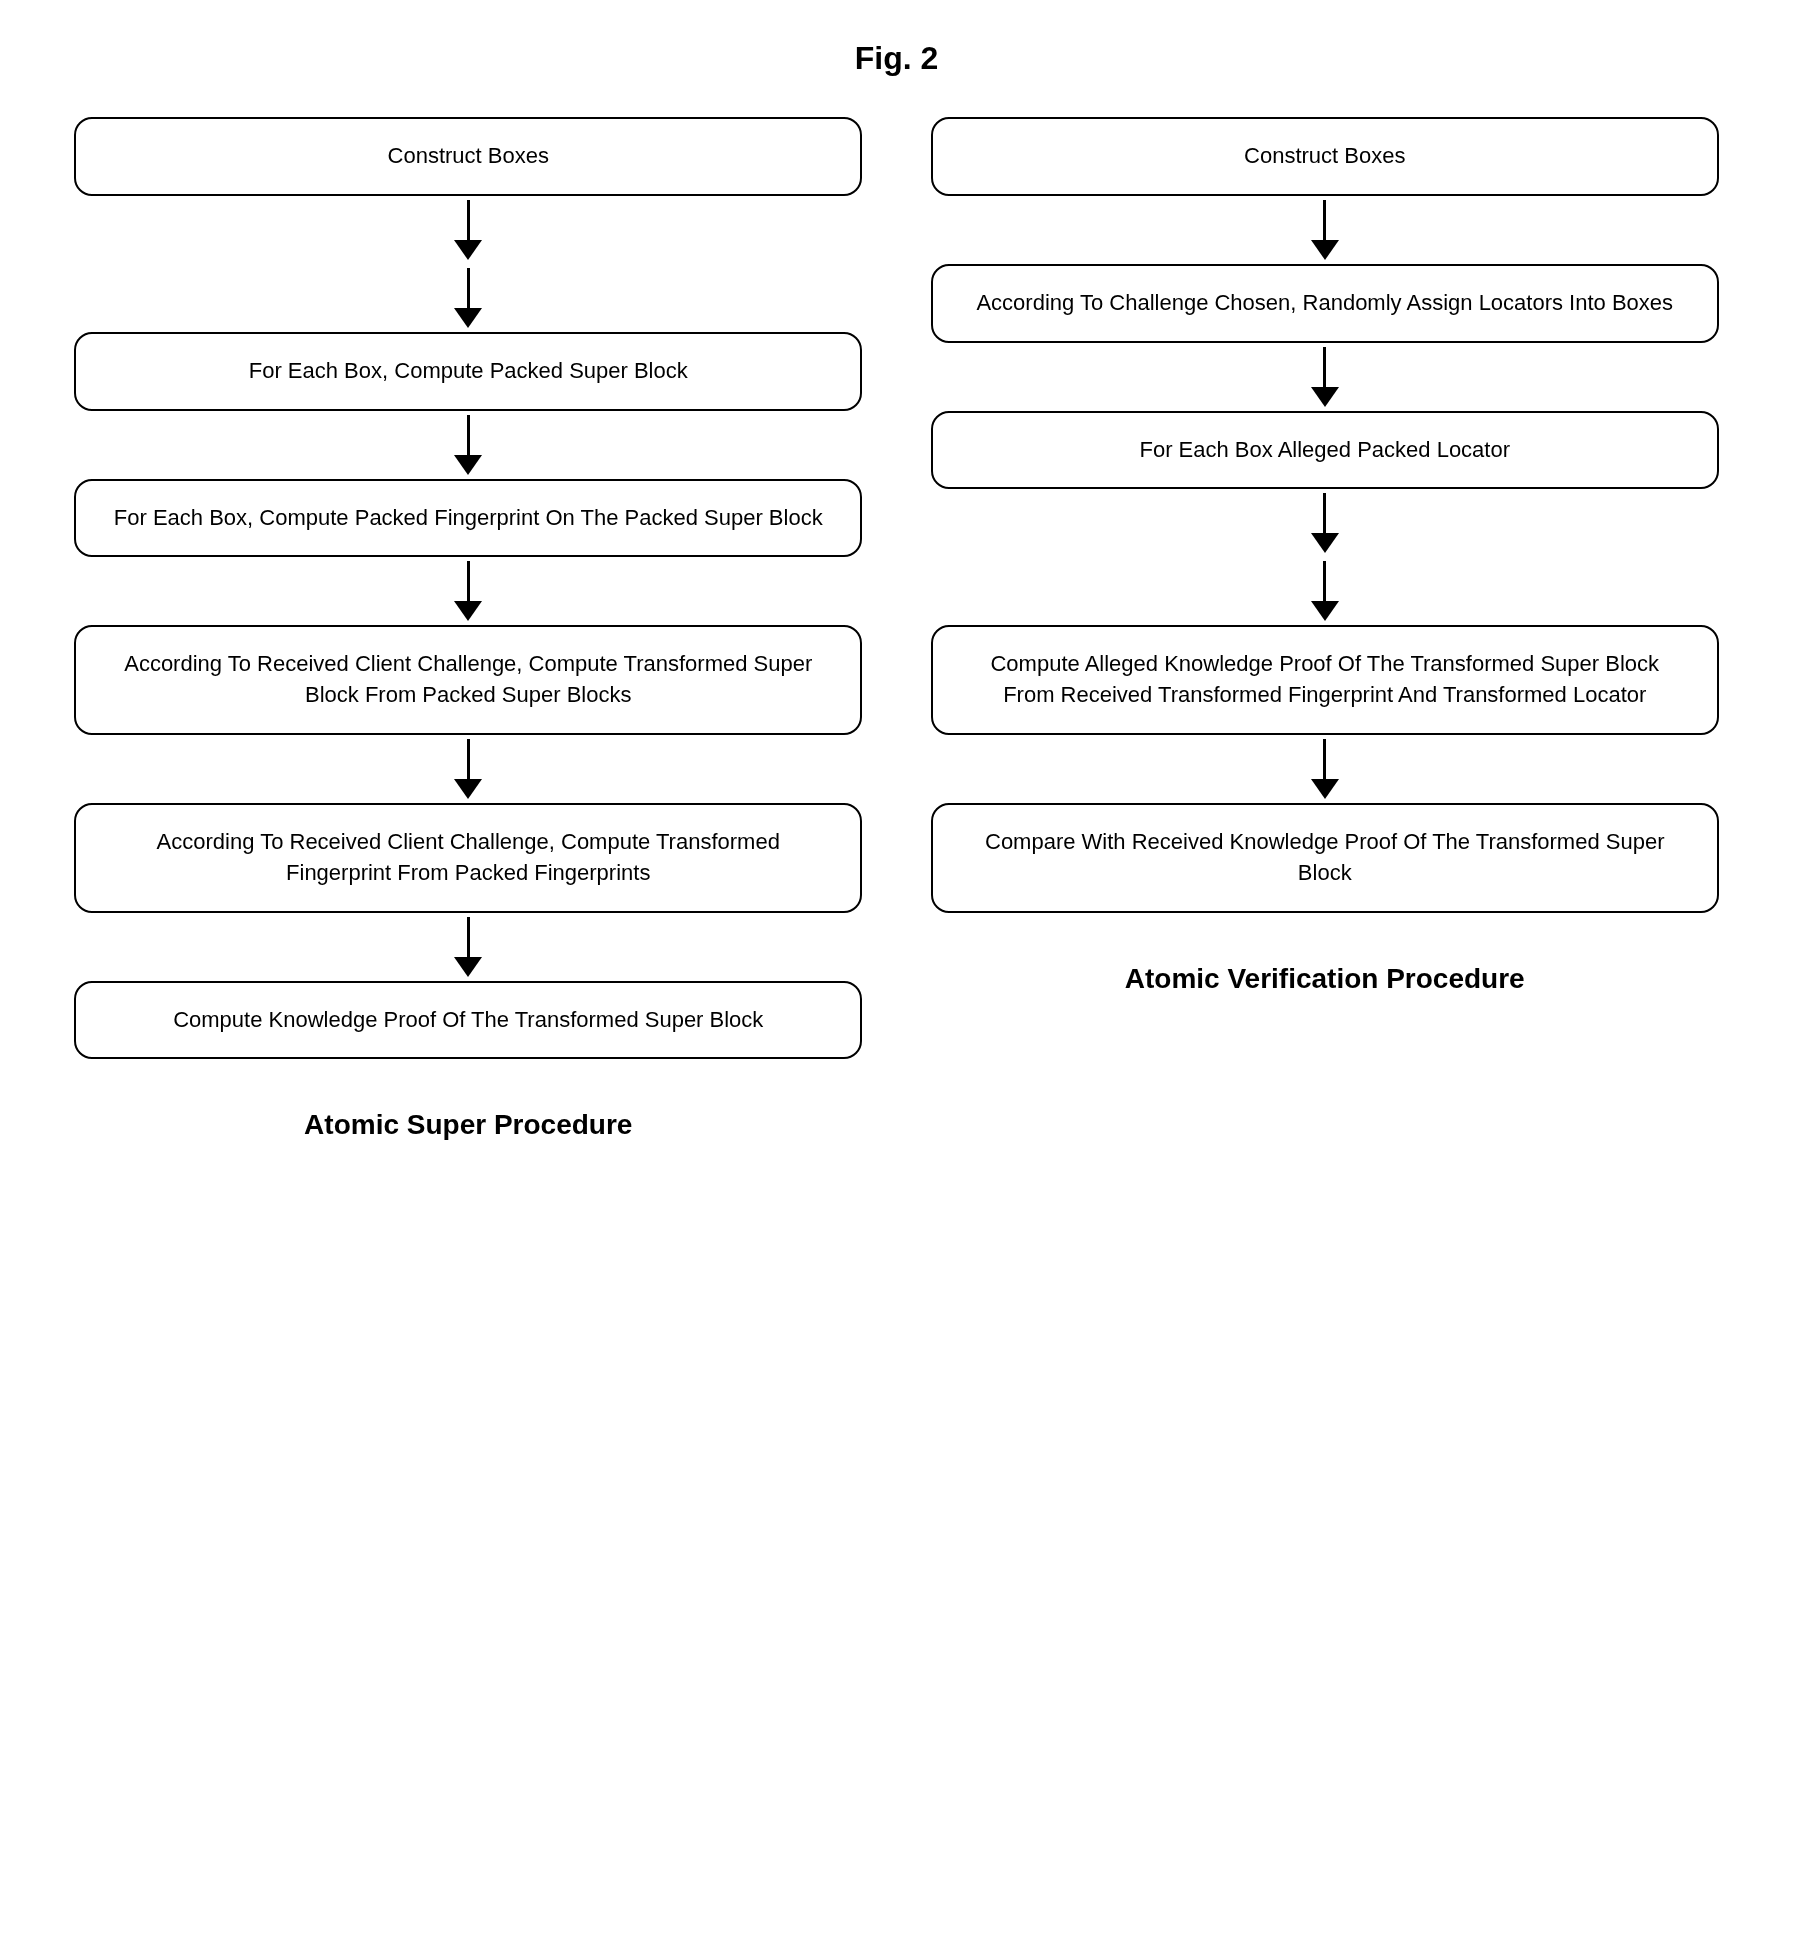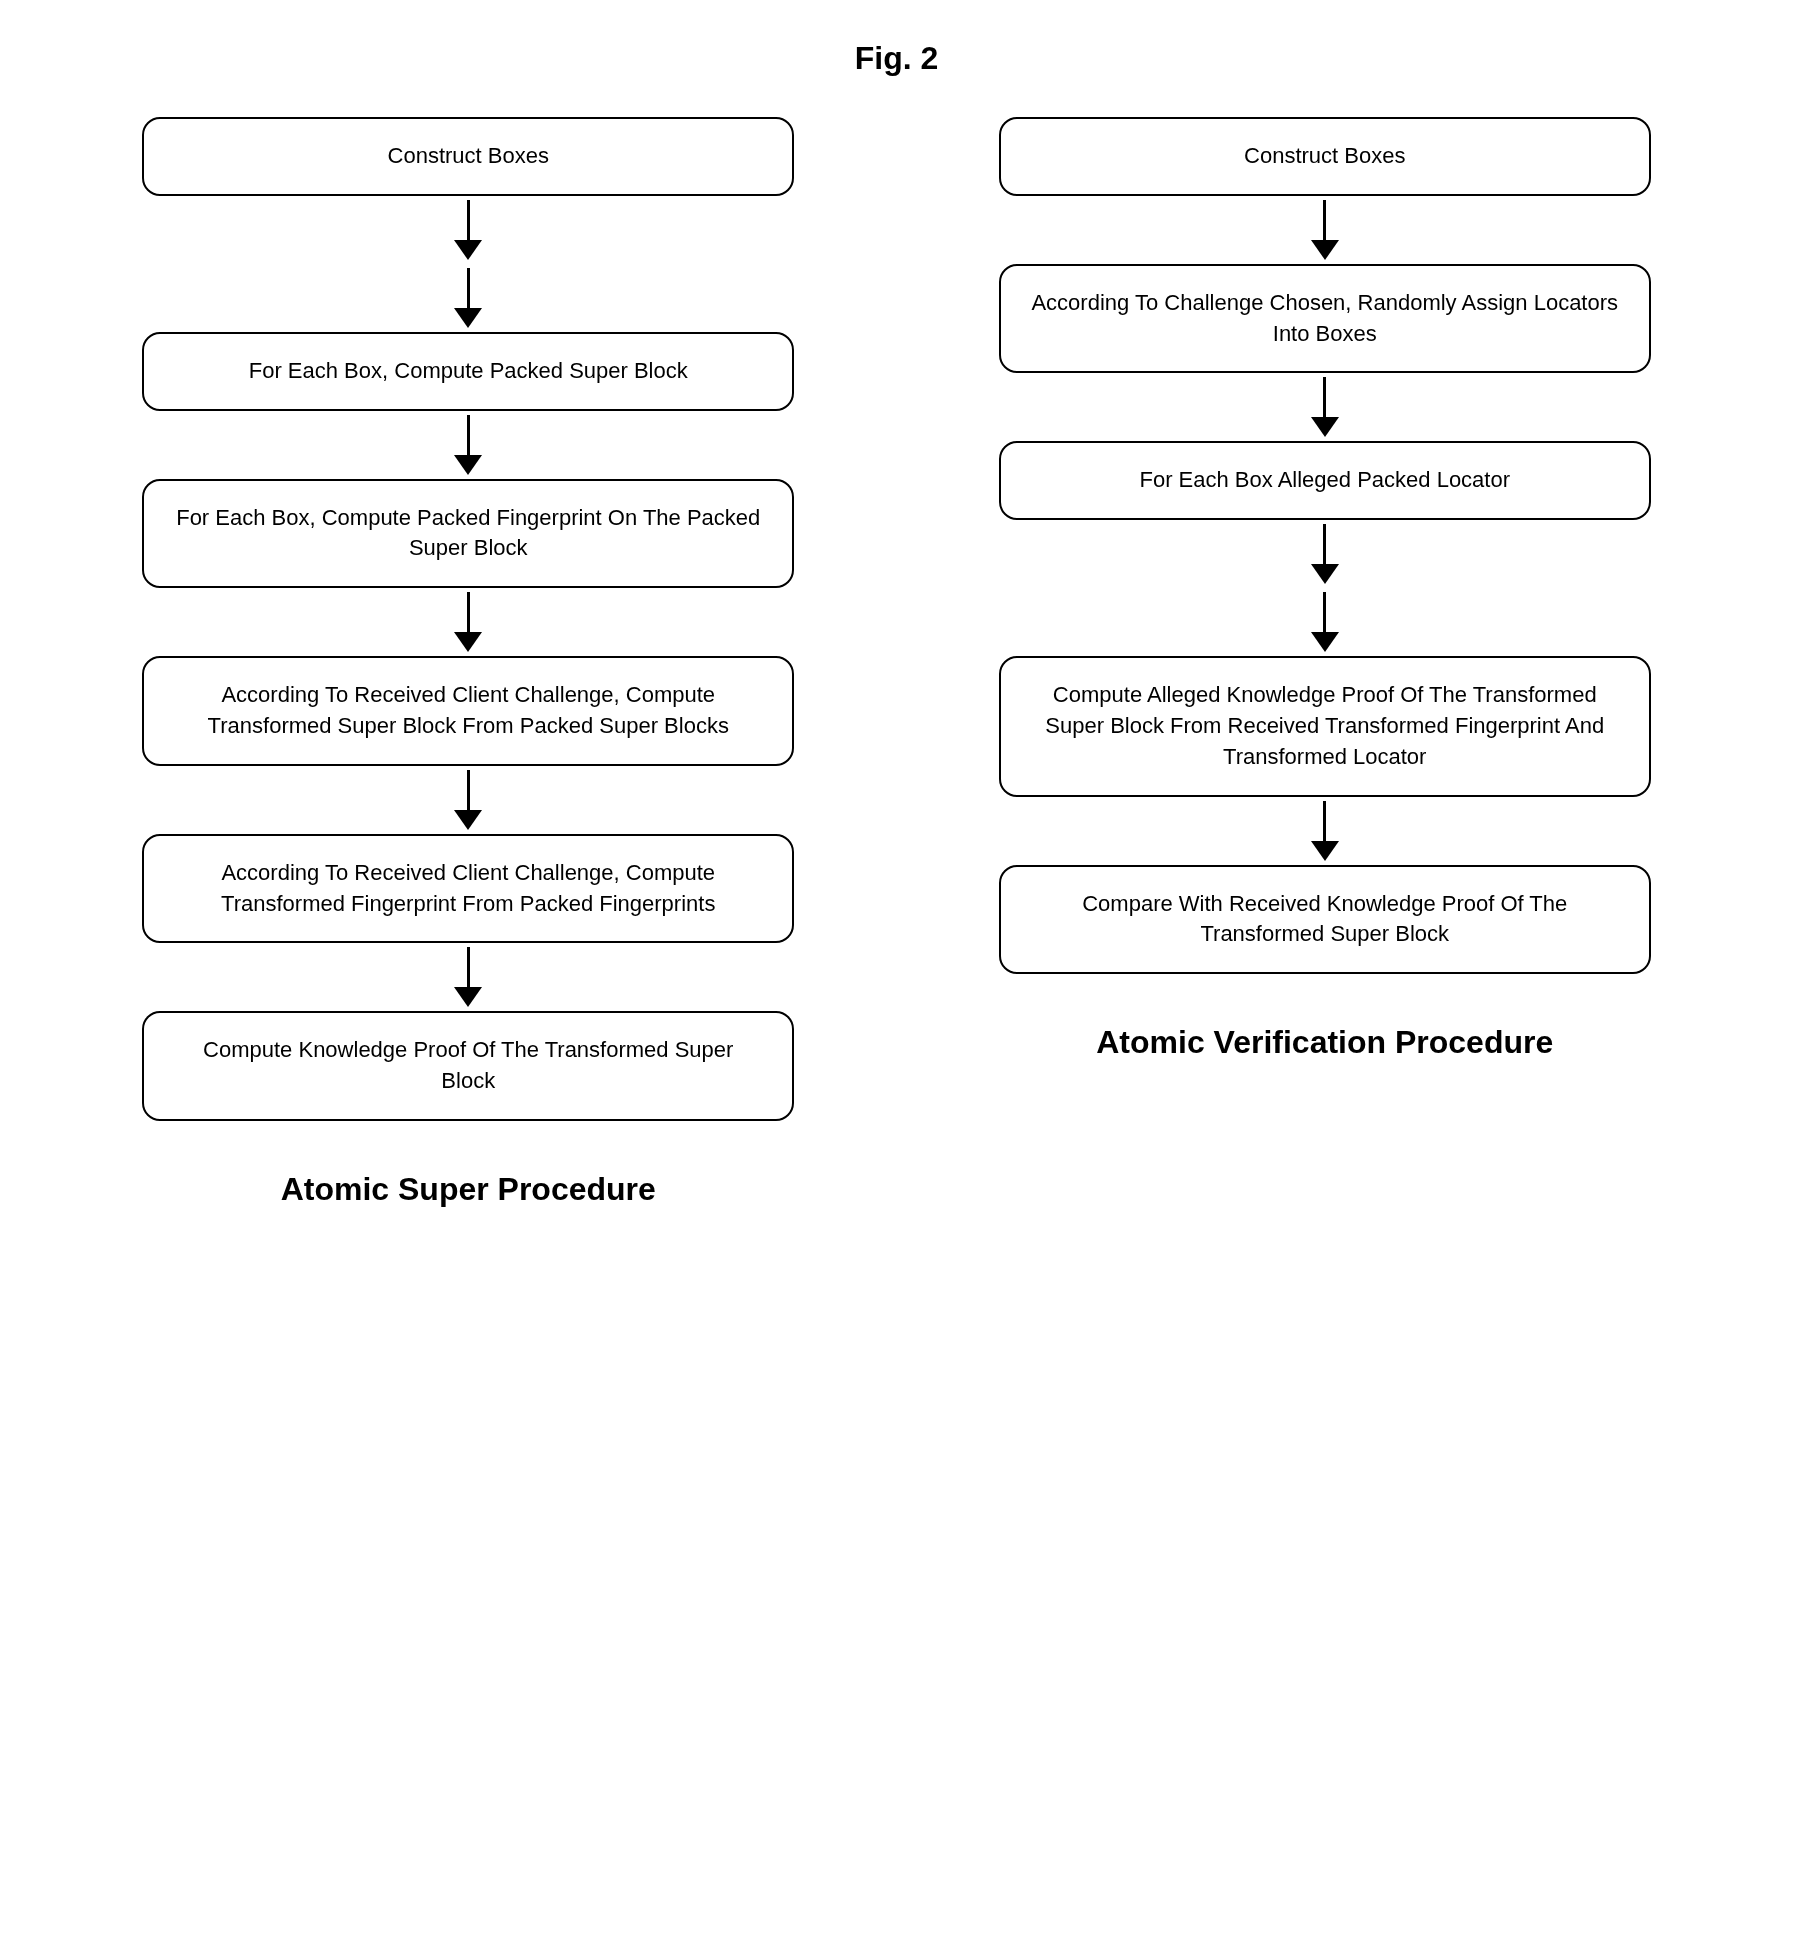--- a/index.html
+++ b/index.html
@@ -37,21 +37,21 @@
       width: 780px;
     }
 
     .flowbox {
       border: 2px solid #000;
       border-radius: 18px;
       padding: 22px 30px;
       text-align: center;
       font-size: 22px;
       line-height: 1.4;
-      width: 652px;
+      width: 788px;
       background: #fff;
     }
 
     .arrow-down {
       display: flex;
       flex-direction: column;
       align-items: center;
       margin: 4px 0;
     }
 
@@ -63,21 +63,21 @@
 
     .arrow-head {
       width: 0;
       height: 0;
       border-left: 14px solid transparent;
       border-right: 14px solid transparent;
       border-top: 20px solid #000;
     }
 
     .diagram-label {
-      font-size: 32px;
+      font-size: 28px;
       font-weight: bold;
       margin-top: 50px;
       text-align: center;
     }
   </style>
 </head>
 <body>
 
 <div class="page-title">Fig. 2</div>
 

